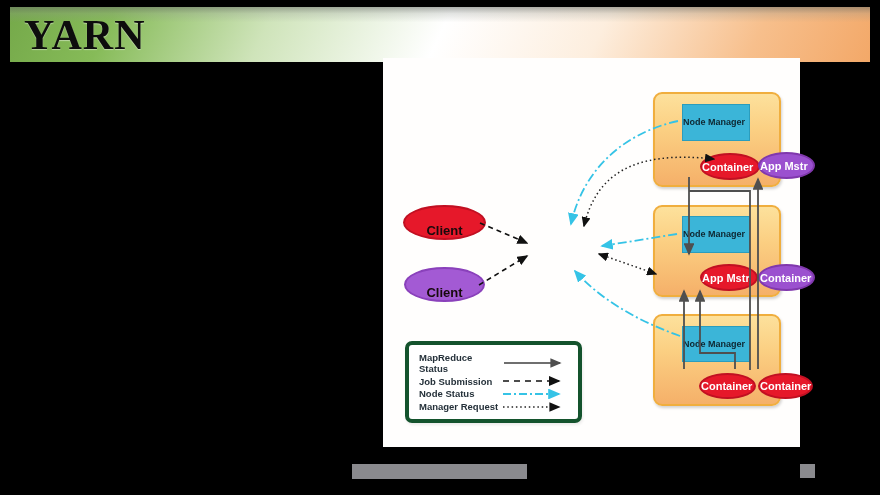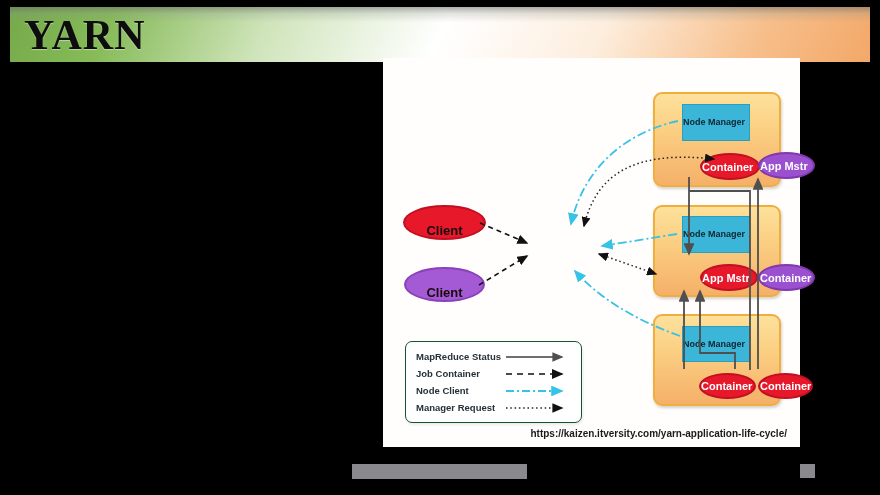--- a/index.html
+++ b/index.html
@@ -25,21 +25,21 @@
   .ell{position:absolute;border-radius:50%;display:flex;align-items:center;justify-content:flex-start;
     font-weight:bold;font-size:11px;color:#fff;text-align:center;margin-left:40px;}
   .ell.red{background:#e6182a;border:2px solid #c11022;}
   .ell.purple{background:#9b50cf;border:2px solid #8038ad;}
   .client{position:absolute;border-radius:50%;display:flex;align-items:flex-end;justify-content:center;
     font-weight:bold;font-size:13px;color:#170a0c;}
   .client.red{background:#e6182a;border:2px solid #c11022;}
   .client.purple{background:#a35ad4;border:2px solid #8a41bb;}
   
   .legend{position:absolute;left:22px;top:283px;width:177px;height:82px;background:#fff;
-    border:1px solid #14532d;border-radius:7px;box-shadow:1px 2px 3px rgba(0,0,0,0.08);
+    border:4px solid #14532d;border-radius:7px;box-shadow:1px 2px 3px rgba(0,0,0,0.08);
     display:flex;flex-direction:column;justify-content:space-around;padding:6px 10px;box-sizing:border-box;}
   .lrow{display:flex;align-items:center;justify-content:space-between;}
   .lrow .ltxt{font-size:9.5px;font-weight:bold;color:#25313a;}
   
   .srcurl{position:absolute;right:13px;top:370px;font-size:10px;font-weight:600;color:#1b1b1b;}
   .overlay{position:absolute;left:0;top:0;pointer-events:none;}
   .footer-bar{position:absolute;left:352px;top:464px;width:175px;height:15px;background:#8a8a8e;}
   .footer-sq{position:absolute;left:800px;top:464px;width:15px;height:14px;background:#8a8a8e;}
 </style>
 </head>
@@ -136,38 +136,37 @@
     </svg>
 
     <div class="legend">
       <div class="lrow">
         <span class="ltxt">MapReduce Status</span>
         <svg width="66" height="10">
           <line x1="1" y1="5" x2="57" y2="5" stroke="#3f3f3f" stroke-width="1.6" marker-end="url(#ag)"></line>
         </svg>
       </div>
       <div class="lrow">
-        <span class="ltxt">Job Container</span>
+        <span class="ltxt">Job Submission</span>
         <svg width="66" height="10">
           <line x1="1" y1="5" x2="57" y2="5" stroke="#111" stroke-width="1.7" stroke-dasharray="6 5" marker-end="url(#ab)"></line>
         </svg>
       </div>
       <div class="lrow">
-        <span class="ltxt">Node Client</span>
+        <span class="ltxt">Node Status</span>
         <svg width="66" height="10">
           <line x1="1" y1="5" x2="57" y2="5" stroke="#35c3e6" stroke-width="1.8" stroke-dasharray="8 3 2 3" marker-end="url(#ac)"></line>
         </svg>
       </div>
       <div class="lrow">
         <span class="ltxt">Manager Request</span>
         <svg width="66" height="10">
           <line x1="1" y1="5" x2="57" y2="5" stroke="#222" stroke-width="1.6" stroke-dasharray="1.5 2.8" marker-end="url(#ab)"></line>
         </svg>
       </div>
     </div>
 
-    <div class="srcurl">https://kaizen.itversity.com/yarn-application-life-cycle/</div>
   </div>
 
   <div class="footer-bar"></div>
   <div class="footer-sq"></div>
 
 </div>
 
 </body></html>

